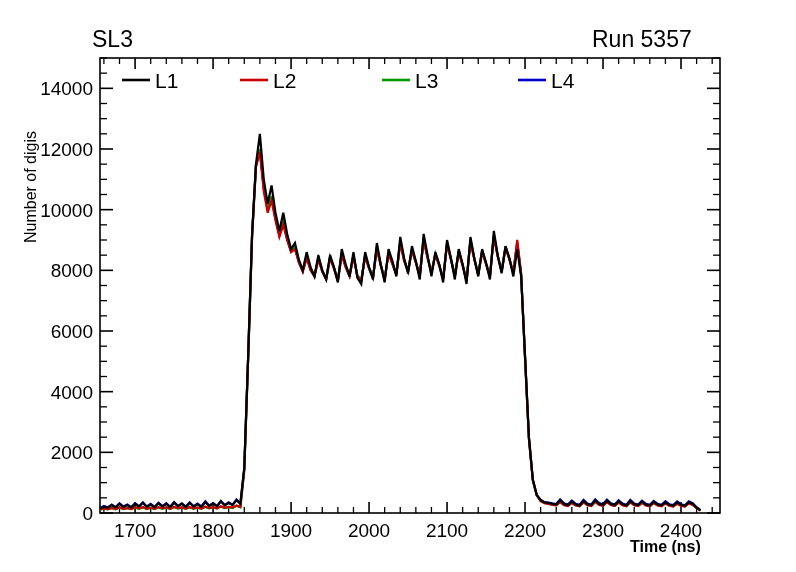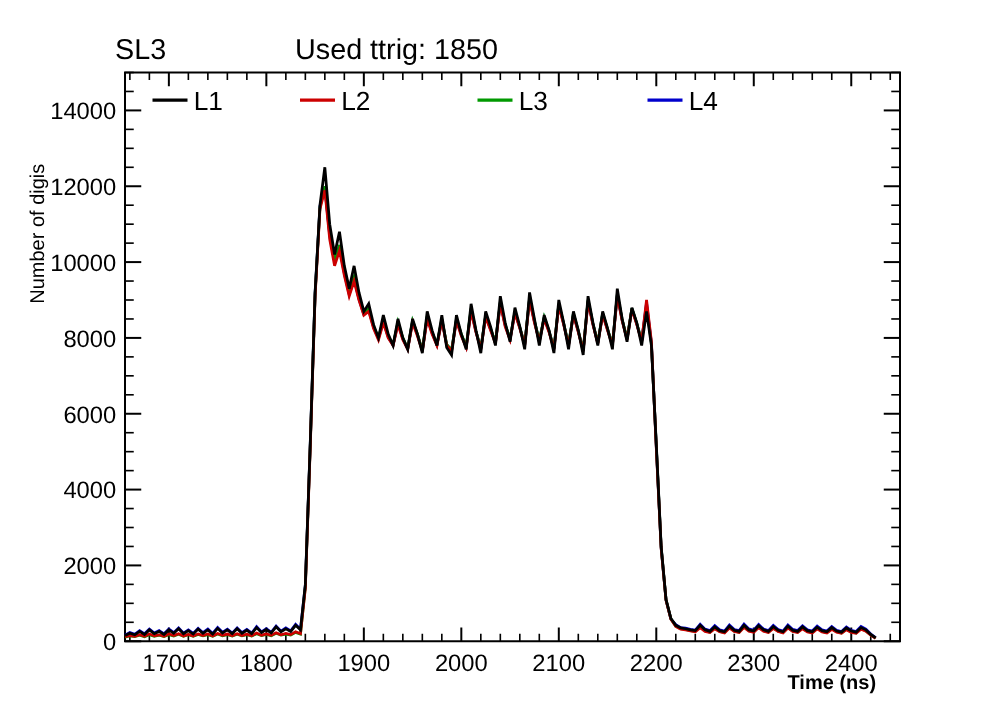--- a/index.html
+++ b/index.html
@@ -69,21 +69,21 @@
     font-family: "Liberation Sans", sans-serif;
     fill: #000;
   }
 </style>
 </head>
 <body>
 
 <div id="canvas">
 
   <div class="hdr" id="hdr-left">SL3</div>
-  <div class="hdr" id="hdr-mid">Used ttrig: 1850</div>
+  <div class="hdr" id="hdr-right">Run 5357</div>
 
   <div id="ylabel">Number of digis</div>
   <div id="xlabel">Time (ns)</div>
 
   <svg id="plot" width="796" height="572">
     <g id="frame-g">
         <rect x="100" y="58" width="620" height="455" fill="none" stroke="#000" stroke-width="1.6"></rect>
       </g>
     <g id="ticks-g">
         <line x1="135.0943396226415" y1="513" x2="135.0943396226415" y2="502" stroke="#000" stroke-width="1.6"></line>

